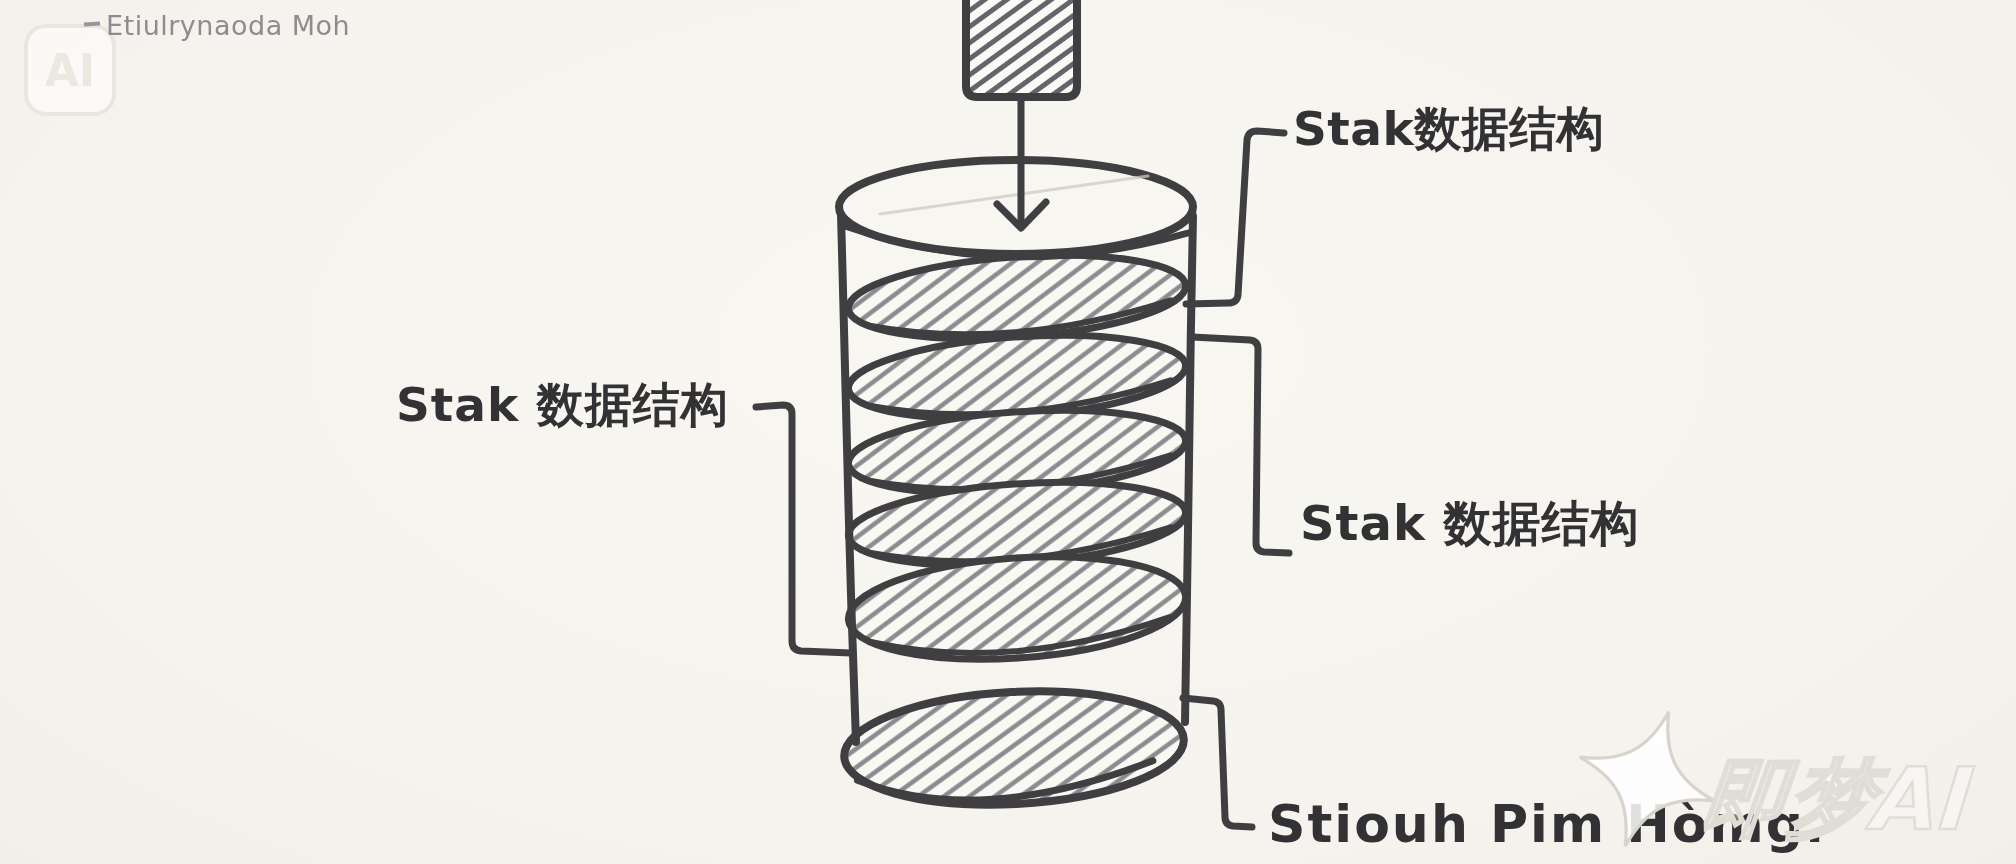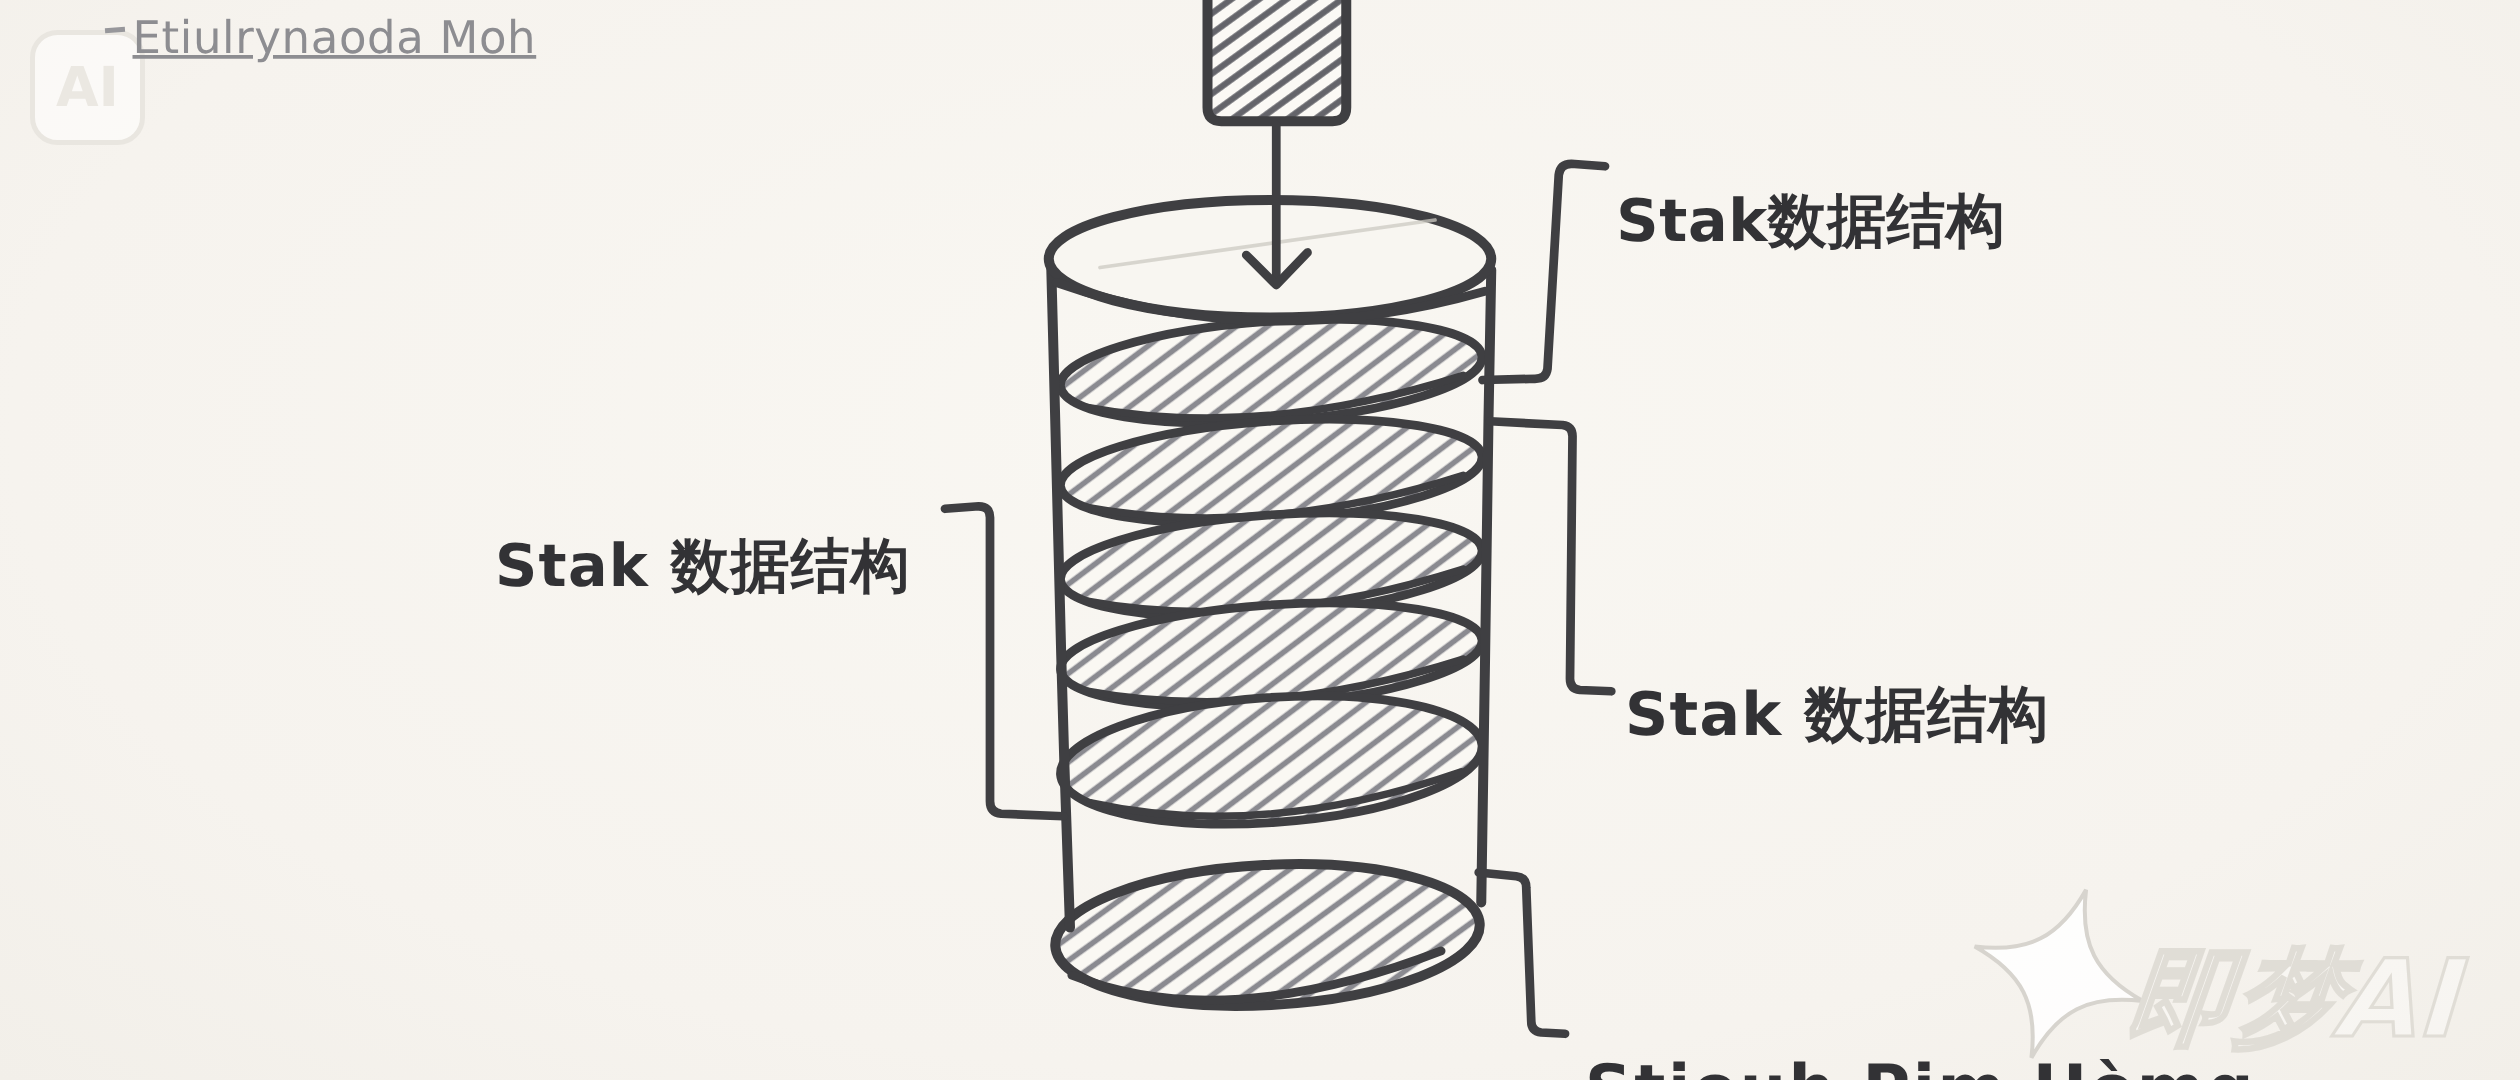--- a/index.html
+++ b/index.html
@@ -1,34 +1,34 @@
 <!DOCTYPE html>
 <html><head>
 <meta charset="utf-8">
 <style>
   html,body{margin:0;padding:0;}
   body{width:2016px;height:864px;overflow:hidden;
        font-family:"DejaVu Sans",sans-serif;}
   .stage{position:relative;width:2016px;height:864px;
          background:radial-gradient(ellipse at 50% 40%, #f9f7f2 0%, #f6f3ee 70%, #f2efe9 100%);}
   svg.draw{position:absolute;left:0;top:0;}
-  .lbl{position:absolute;color:#323235;font-weight:700;white-space:nowrap;margin-top:48px;}
+  .lbl{position:absolute;color:#323235;font-weight:700;white-space:nowrap;}
   .lbl-left   {left:396px; top:374px; font-size:47px; letter-spacing:1px;}
   .lbl-topright{left:1293px; top:98px; font-size:47px; letter-spacing:0.5px;}
   .lbl-midright{left:1300px; top:492px; font-size:48px; letter-spacing:1px;}
   .lbl-bottom {left:1268px; top:794px; font-size:52px; letter-spacing:2px; font-weight:600;}
   .ai-badge{position:absolute;left:24px;top:24px;width:84px;height:84px;
             border:4px solid #e9e6e0;border-radius:22px;
             background:rgba(255,255,255,.55);
             display:flex;align-items:center;justify-content:center;
             color:#ebe8e2;font-size:44px;font-weight:700;}
   .wm-dash{position:absolute;left:84px;top:22px;width:16px;height:4px;
            background:#97979b;transform:rotate(-4deg);}
-  .wm-text{position:absolute;left:106px;top:10px;font-size:36px;
-           color:#8d8d91;font-weight:500;letter-spacing:0.5px;text-decoration:underline;}
+  .wm-text{position:absolute;left:106px;top:10px;font-size:27px;
+           color:#8d8d91;font-weight:500;letter-spacing:0.5px;}
   .jimeng{position:absolute;left:1702px;top:742px;font-size:86px;
           font-weight:800;font-style:italic;
           color:rgba(255,255,255,.35);
           -webkit-text-stroke:2.5px #e0ddd6;
           transform:skewX(-6deg);white-space:nowrap;}
   .star{position:absolute;left:1572px;top:704px;}
 </style>
 </head>
 <body>
 

